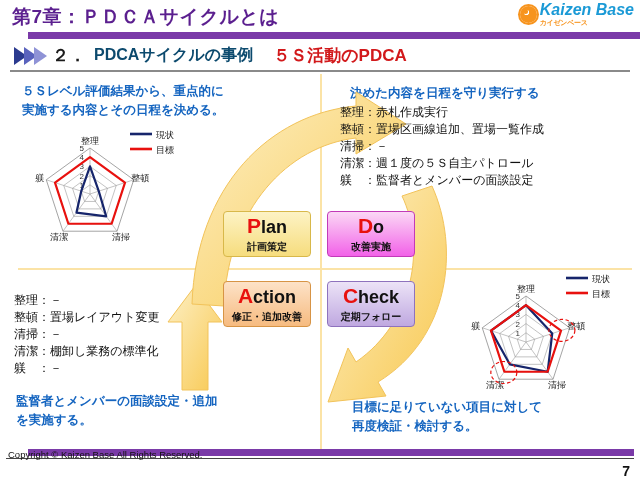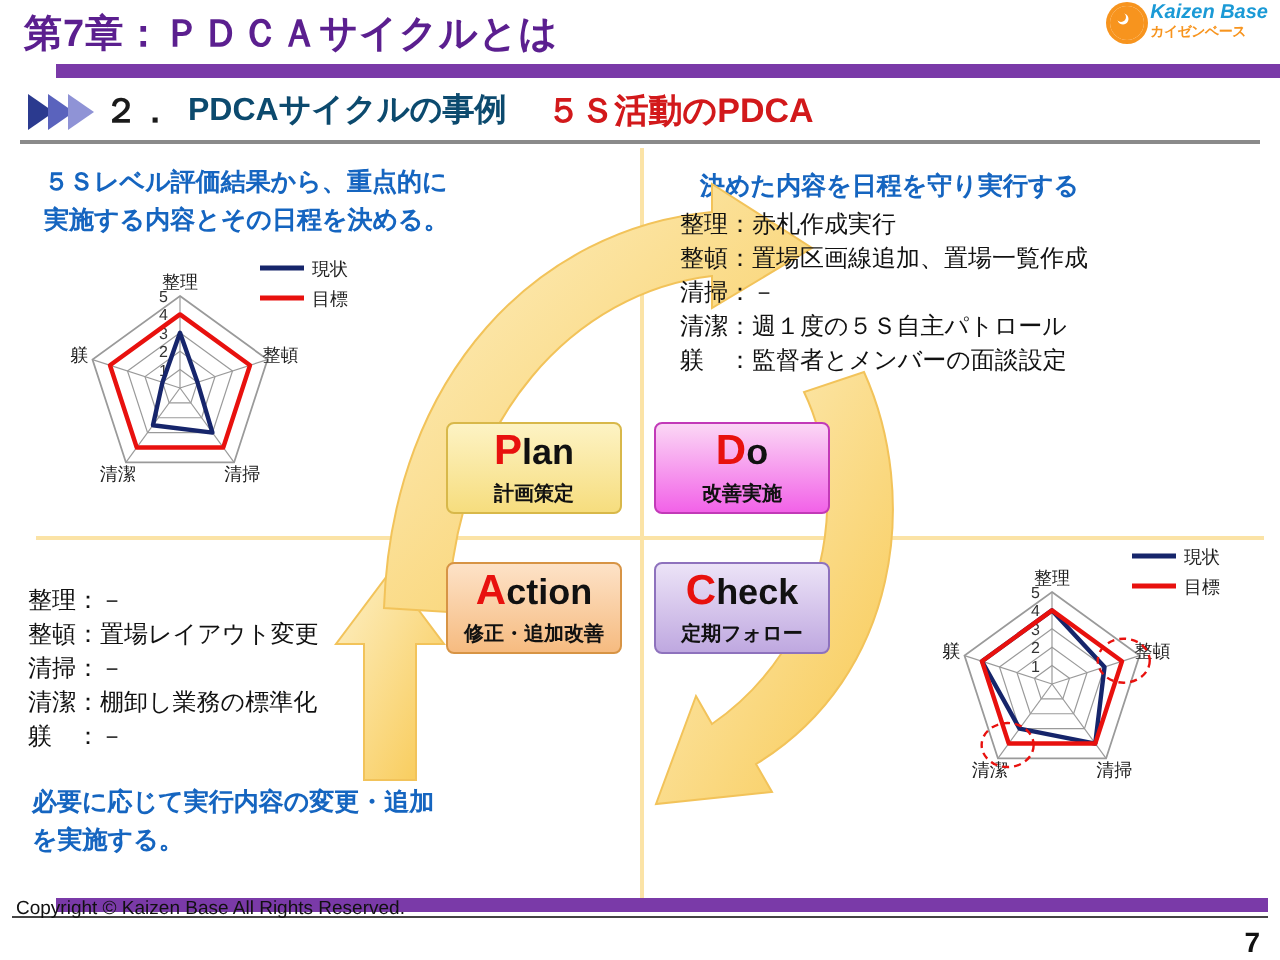--- a/index.html
+++ b/index.html
@@ -31,21 +31,21 @@
     width: 17px; height: 17px; border-radius: 50%;
     background: radial-gradient(circle at 38% 38%, #ffffff 0 17%, #f7941e 20% 100%);
     box-shadow: 0 0 0 2px #f7941e;
     position: relative;
   }
   .logo-gear::after {
     content: ""; position: absolute; left: 3px; top: 3px;
     width: 5px; height: 5px; border-radius: 50%; background: #f7941e;
   }
   .logo-txt { display: flex; flex-direction: column; line-height: 1; }
-  .logo-main { font-size: 10px; font-weight: bold; color: #1b9ad6; font-style: italic; }
+  .logo-main { font-size: 16px; font-weight: bold; color: #1b9ad6; font-style: italic; }
   .logo-sub {
     font-size: 7px; font-weight: bold; color: #f7941e;
     letter-spacing: -0.3px; margin-top: 1px;
   }
 
   
   .sect-row {
     position: absolute; left: 14px; top: 44px;
     display: flex; align-items: center; gap: 8px;
   }
@@ -220,23 +220,25 @@
 整頓：置場区画線追加、置場一覧作成
 清掃：－
 清潔：週１度の５Ｓ自主パトロール
 躾　：監督者とメンバーの面談設定</div>
 
   <div class="list-blk" id="bl-list">整理：－
 整頓：置場レイアウト変更
 清掃：－
 清潔：棚卸し業務の標準化
 躾　：－</div>
-  <div class="blue-head" id="bl-foot">必要に応じて実行内容の変更・追加
+  <div class="blue-head" id="bl-foot">監督者とメンバーの面談設定・追加
 を実施する。</div>
 
+  <div class="blue-head" id="br-foot">目標に足りていない項目に対して
+再度検証・検討する。</div>
 
   <div class="pbox" id="box-plan">
     <div class="big">
       <span class="cap">P</span><span class="rest">lan</span>
     </div>
     <div class="sub">計画策定</div>
   </div>
 
   <div class="pbox" id="box-do">
     <div class="big">

